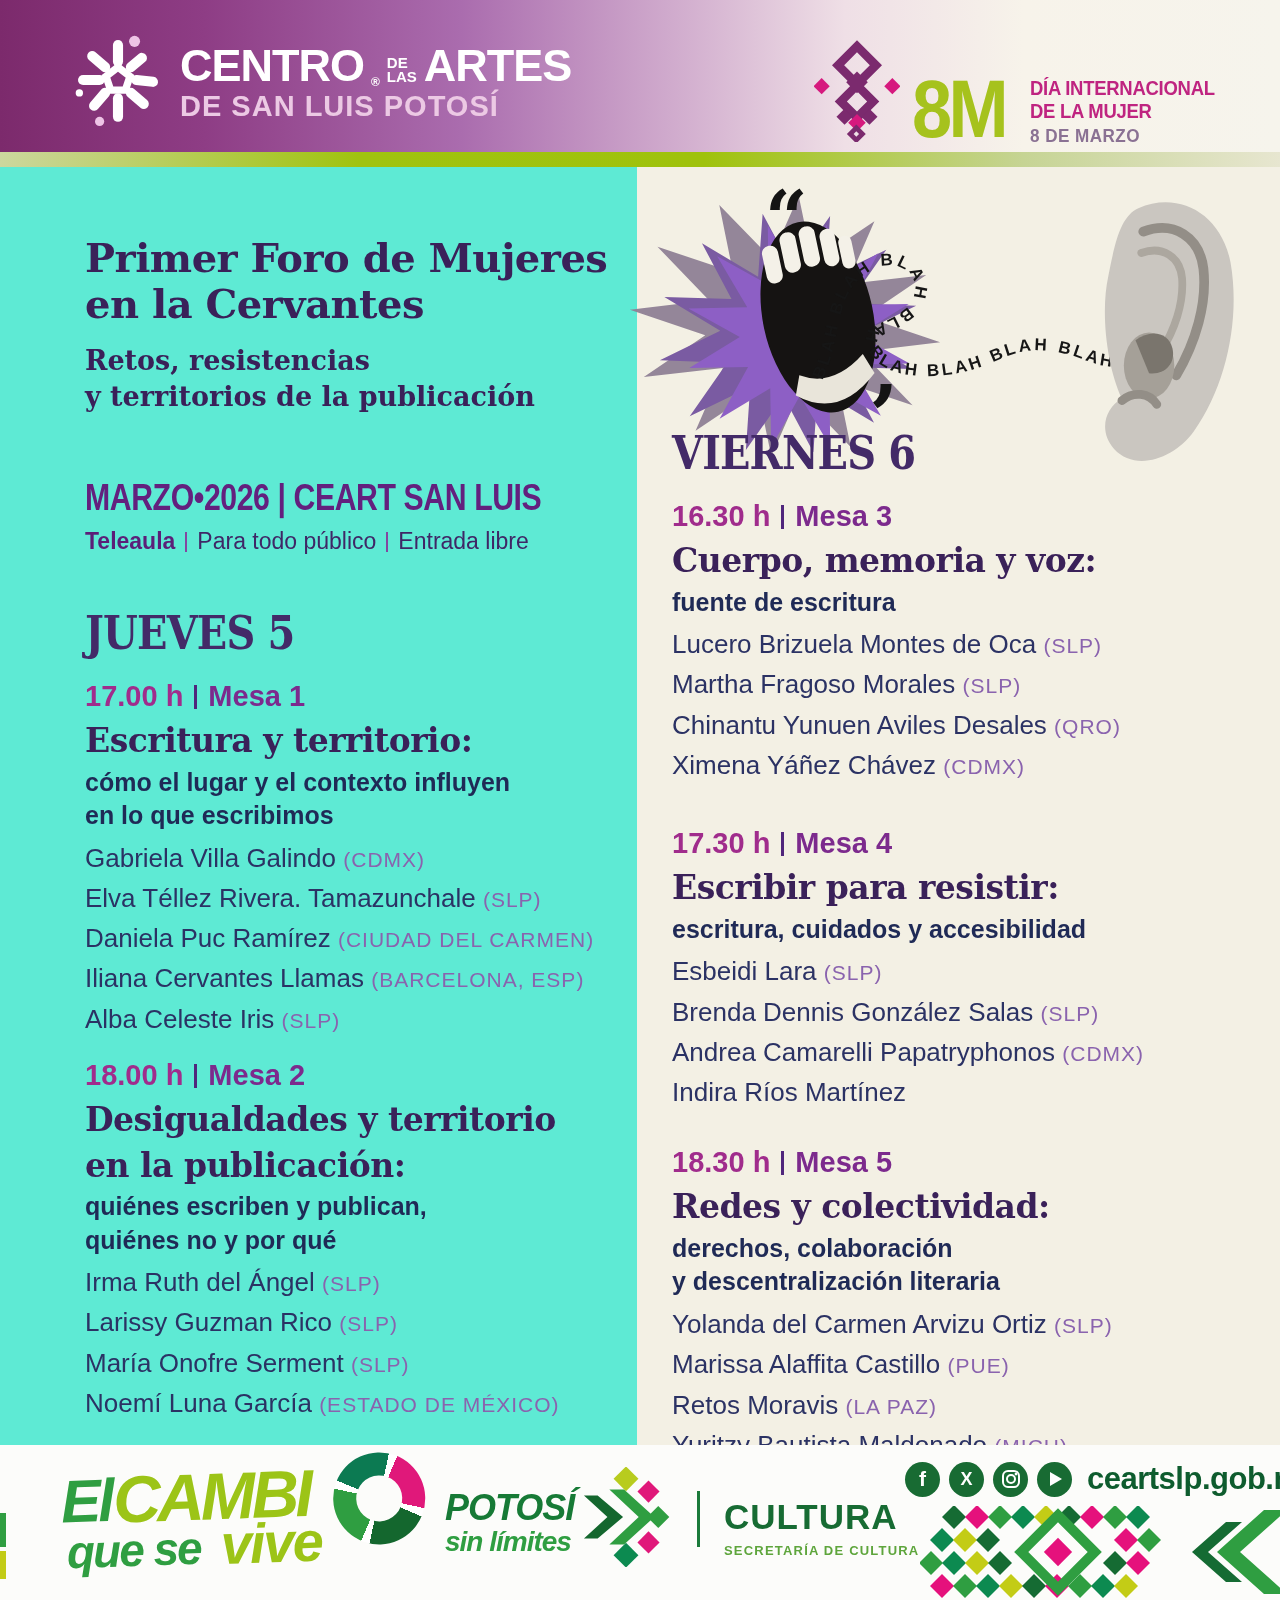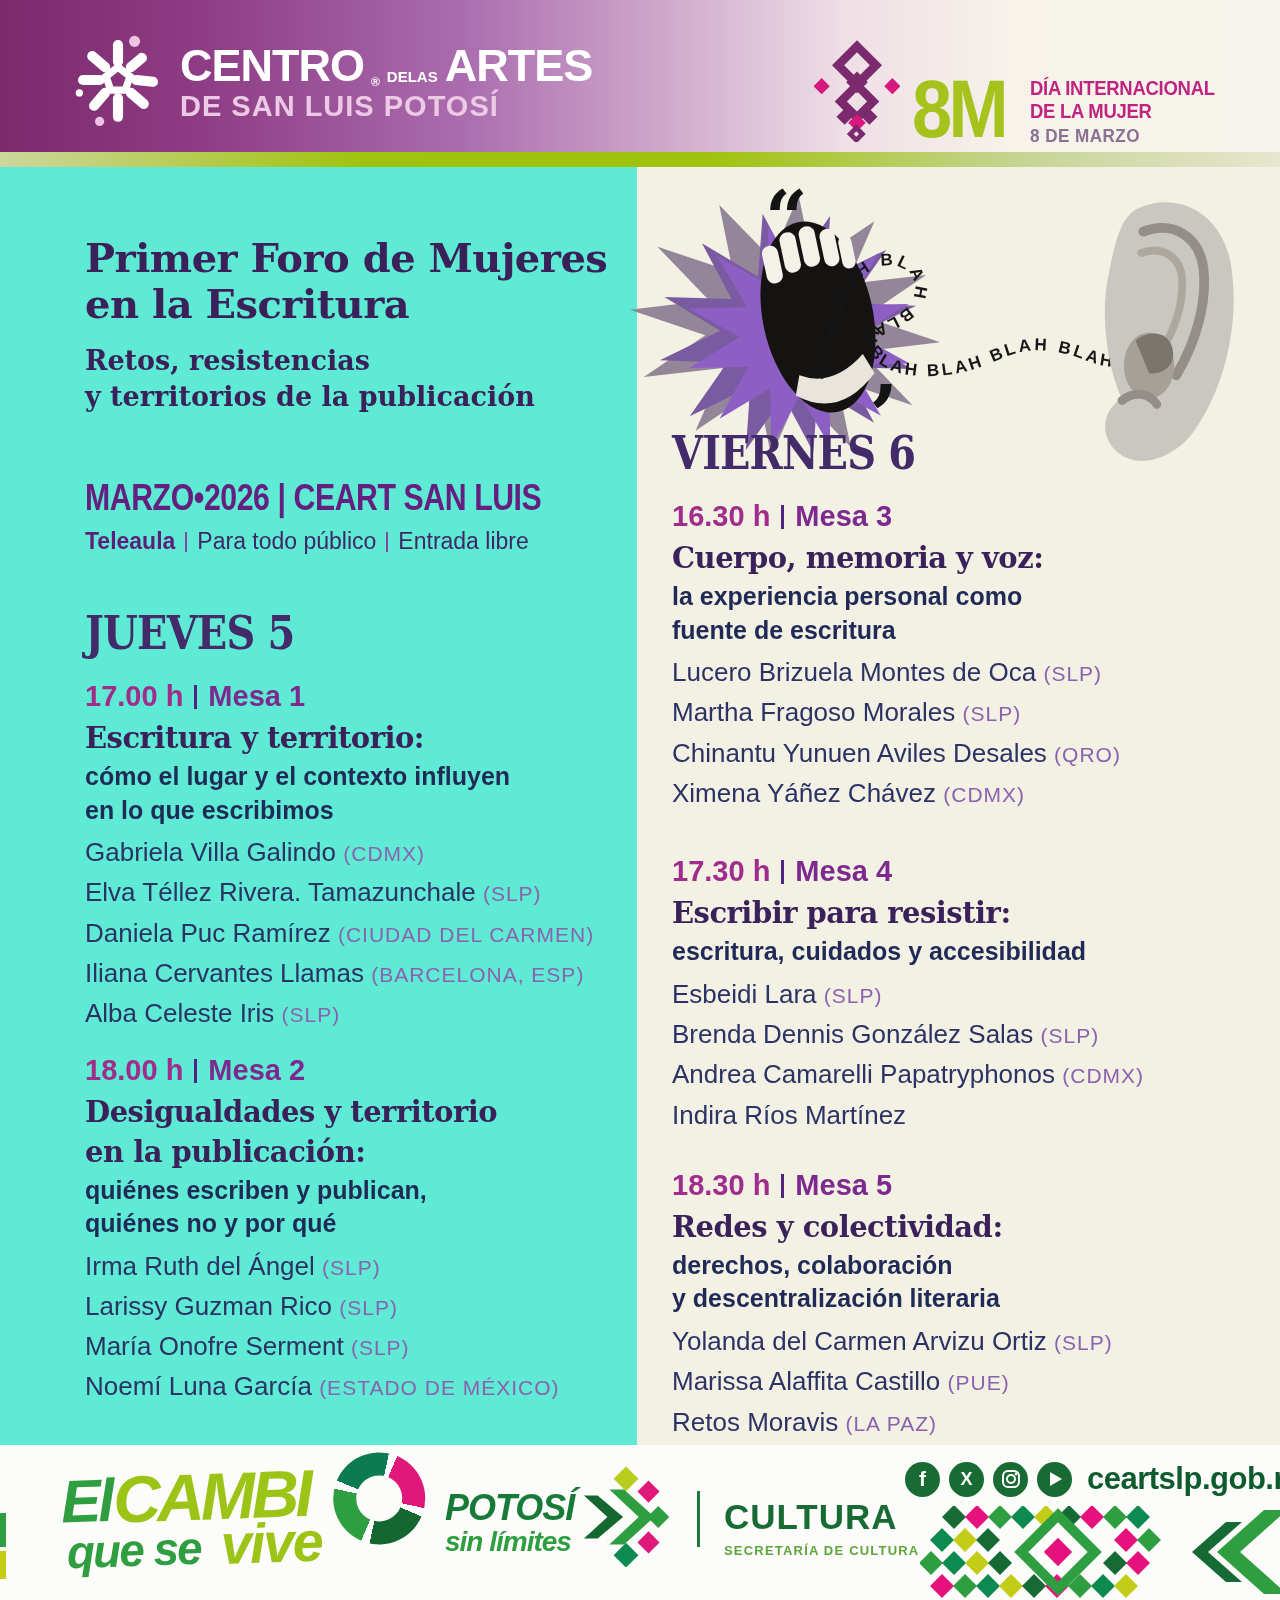--- a/index.html
+++ b/index.html
@@ -6,21 +6,21 @@
   body{background:#dedede;font-family:"Liberation Sans",sans-serif}
   .poster{position:relative;width:1280px;height:1600px;margin:0 auto;overflow:hidden;background:#f3f0e4}
 
   
   .hdr{position:absolute;left:0;top:0;width:1280px;height:152px;
     background:linear-gradient(90deg,#7c2a6c 0%,#8e3d85 16%,#aa6cae 36%,#cfa9cc 52%,#efdfe6 66%,#f7f3ea 80%,#f6f4ec 100%)}
   .brand{position:absolute;left:72px;top:34px;display:flex;gap:16px;align-items:center;color:#fff}
   .brand-text{line-height:1}
   .brand-top{display:flex;align-items:flex-end;gap:7px;font-weight:700;letter-spacing:-1px}
   .brand-big{font-size:45px}
-  .brand-mid{display:flex;flex-direction:row;font-size:15px;letter-spacing:0;line-height:.95;padding-bottom:4px;font-weight:700}
+  .brand-mid{display:flex;flex-direction:column;font-size:15px;letter-spacing:0;line-height:.95;padding-bottom:4px;font-weight:700}
   .brand-reg{font-size:12px;vertical-align:top;letter-spacing:0}
   .brand-bottom{margin-top:4px;font-size:29px;font-weight:700;color:#ecc9e4;letter-spacing:1px}
   .badge{position:absolute;right:40px;top:38px;display:flex;align-items:flex-end;gap:12px}
   .badge-8m{font-size:82px;font-weight:700;color:#a6c21d;letter-spacing:-4px;transform:scaleX(.88);transform-origin:left;line-height:.9}
   .badge-lines{display:flex;flex-direction:column;justify-content:center;line-height:1.12}
   .badge-l1,.badge-l2{font-size:21px;font-weight:700;color:#bf2480;letter-spacing:-.3px;transform:scaleX(.88);transform-origin:left;white-space:nowrap}
   .badge-l3{font-size:19px;font-weight:700;color:#8a7193;letter-spacing:.5px;transform:scaleX(.9);transform-origin:left;margin-top:2px}
 
   .stripe{position:absolute;left:0;top:152px;width:1280px;height:15px;
     background:linear-gradient(90deg,#ccd79e 0%,#a0c30f 28%,#9fc20c 55%,#c6d494 80%,#e7e6d0 100%)}
@@ -36,21 +36,21 @@
   .dateline{margin-top:62px;font-size:36px;font-weight:700;color:#63207e;letter-spacing:-.5px;transform:scaleX(.84);transform-origin:left;white-space:nowrap}
   .venue{margin-top:9px;font-size:23px;color:#3f2766;white-space:nowrap}
   .venue .vbold{font-weight:700;color:#5b1f78}
   .vbar{display:inline-block;width:2px;height:20px;background:#8348a0;margin:0 10px;vertical-align:-3px}
   .day{margin-top:50px;font-family:"DejaVu Serif",serif;font-weight:700;font-size:47px;color:#432a68;letter-spacing:-1px;transform:scaleX(.85);transform-origin:left;white-space:nowrap}
 
   .session{margin-top:20px}
   .time-row{font-size:29px;font-weight:700;color:#a02c8c;white-space:nowrap}
   .time-row .mesa{color:#7c2a8d}
   .tbar{display:inline-block;width:3px;height:24px;background:#50267c;margin:0 11px;vertical-align:-3px}
-  .stitle{margin-top:5px;font-family:"DejaVu Serif",serif;font-weight:700;font-size:29px;line-height:1.38;color:#3a2159;letter-spacing:-.5px}
+  .stitle{margin-top:5px;font-family:"DejaVu Serif",serif;font-weight:700;font-size:33px;line-height:1.38;color:#3a2159;letter-spacing:-.5px}
   .ssub{margin-top:2px;font-size:25px;font-weight:700;color:#1f2a56;line-height:1.34}
   .speakers{margin-top:5px}
   .speaker{font-size:26px;color:#2b3264;line-height:1.55;white-space:nowrap}
   .sorigin{font-size:21px;color:#8a63ae;letter-spacing:1px}
 
   
   .illus{position:absolute;left:0;top:0;width:643px;height:300px}
   .star{position:absolute;clip-path:polygon(100% 50%,75.1% 56.7%,93.3% 75%,68.4% 68.4%,75% 93.3%,56.7% 75.1%,50% 100%,43.3% 75.1%,25% 93.3%,31.6% 68.4%,6.7% 75%,24.9% 56.7%,0% 50%,24.9% 43.3%,6.7% 25%,31.6% 31.6%,25% 6.7%,43.3% 24.9%,50% 0%,56.7% 24.9%,75% 6.7%,68.4% 31.6%,93.3% 25%,75.1% 43.3%)}
   .st1{left:-8px;top:28px;width:312px;height:262px;background:#8e8095;opacity:.95;transform:rotate(6deg)}
   .st2{left:20px;top:44px;width:262px;height:244px;background:#7a5ba2;transform:rotate(-12deg)}
@@ -152,21 +152,21 @@
         <span class="badge-l3">8 DE MARZO</span>
       </span>
     </div>
   </div>
   <div class="stripe"></div>
 
   <div class="col-l">
     <div class="lc">
       <div class="title">
         <div>Primer Foro de Mujeres</div>
-        <div>en la Escritura</div>
+        <div>en la Cervantes</div>
       </div>
       <div class="subtitle">
         <div>Retos, resistencias</div>
         <div>y territorios de la publicación</div>
       </div>
       <div class="dateline">MARZO•2026 | CEART SAN LUIS</div>
       <div class="venue">
         <span class="vbold">Teleaula</span><span class="vbar"></span><span>Para todo público</span><span class="vbar"></span><span>Entrada libre</span>
       </div>
       <div class="day">JUEVES 5</div>
@@ -259,21 +259,20 @@
       <div class="day" style="margin-top:258px">VIERNES 6</div>
 
       <section class="session">
         <div class="time-row">
           <span>16.30 h</span><span class="tbar"></span><span class="mesa">Mesa 3</span>
         </div>
         <div class="stitle">
             <div>Cuerpo, memoria y voz:</div>
           </div>
         <div class="ssub">
-          <div>la experiencia personal como</div>
           <div>fuente de escritura</div>
         </div>
         <div class="speakers">
           <div class="speaker"><span>Lucero Brizuela Montes de Oca</span> <span class="sorigin">(SLP)</span></div>
           <div class="speaker"><span>Martha Fragoso Morales</span> <span class="sorigin">(SLP)</span></div>
           <div class="speaker"><span>Chinantu Yunuen Aviles Desales</span> <span class="sorigin">(QRO)</span></div>
           <div class="speaker"><span>Ximena Yáñez Chávez</span> <span class="sorigin">(CDMX)</span></div>
         </div>
       </section>
 

